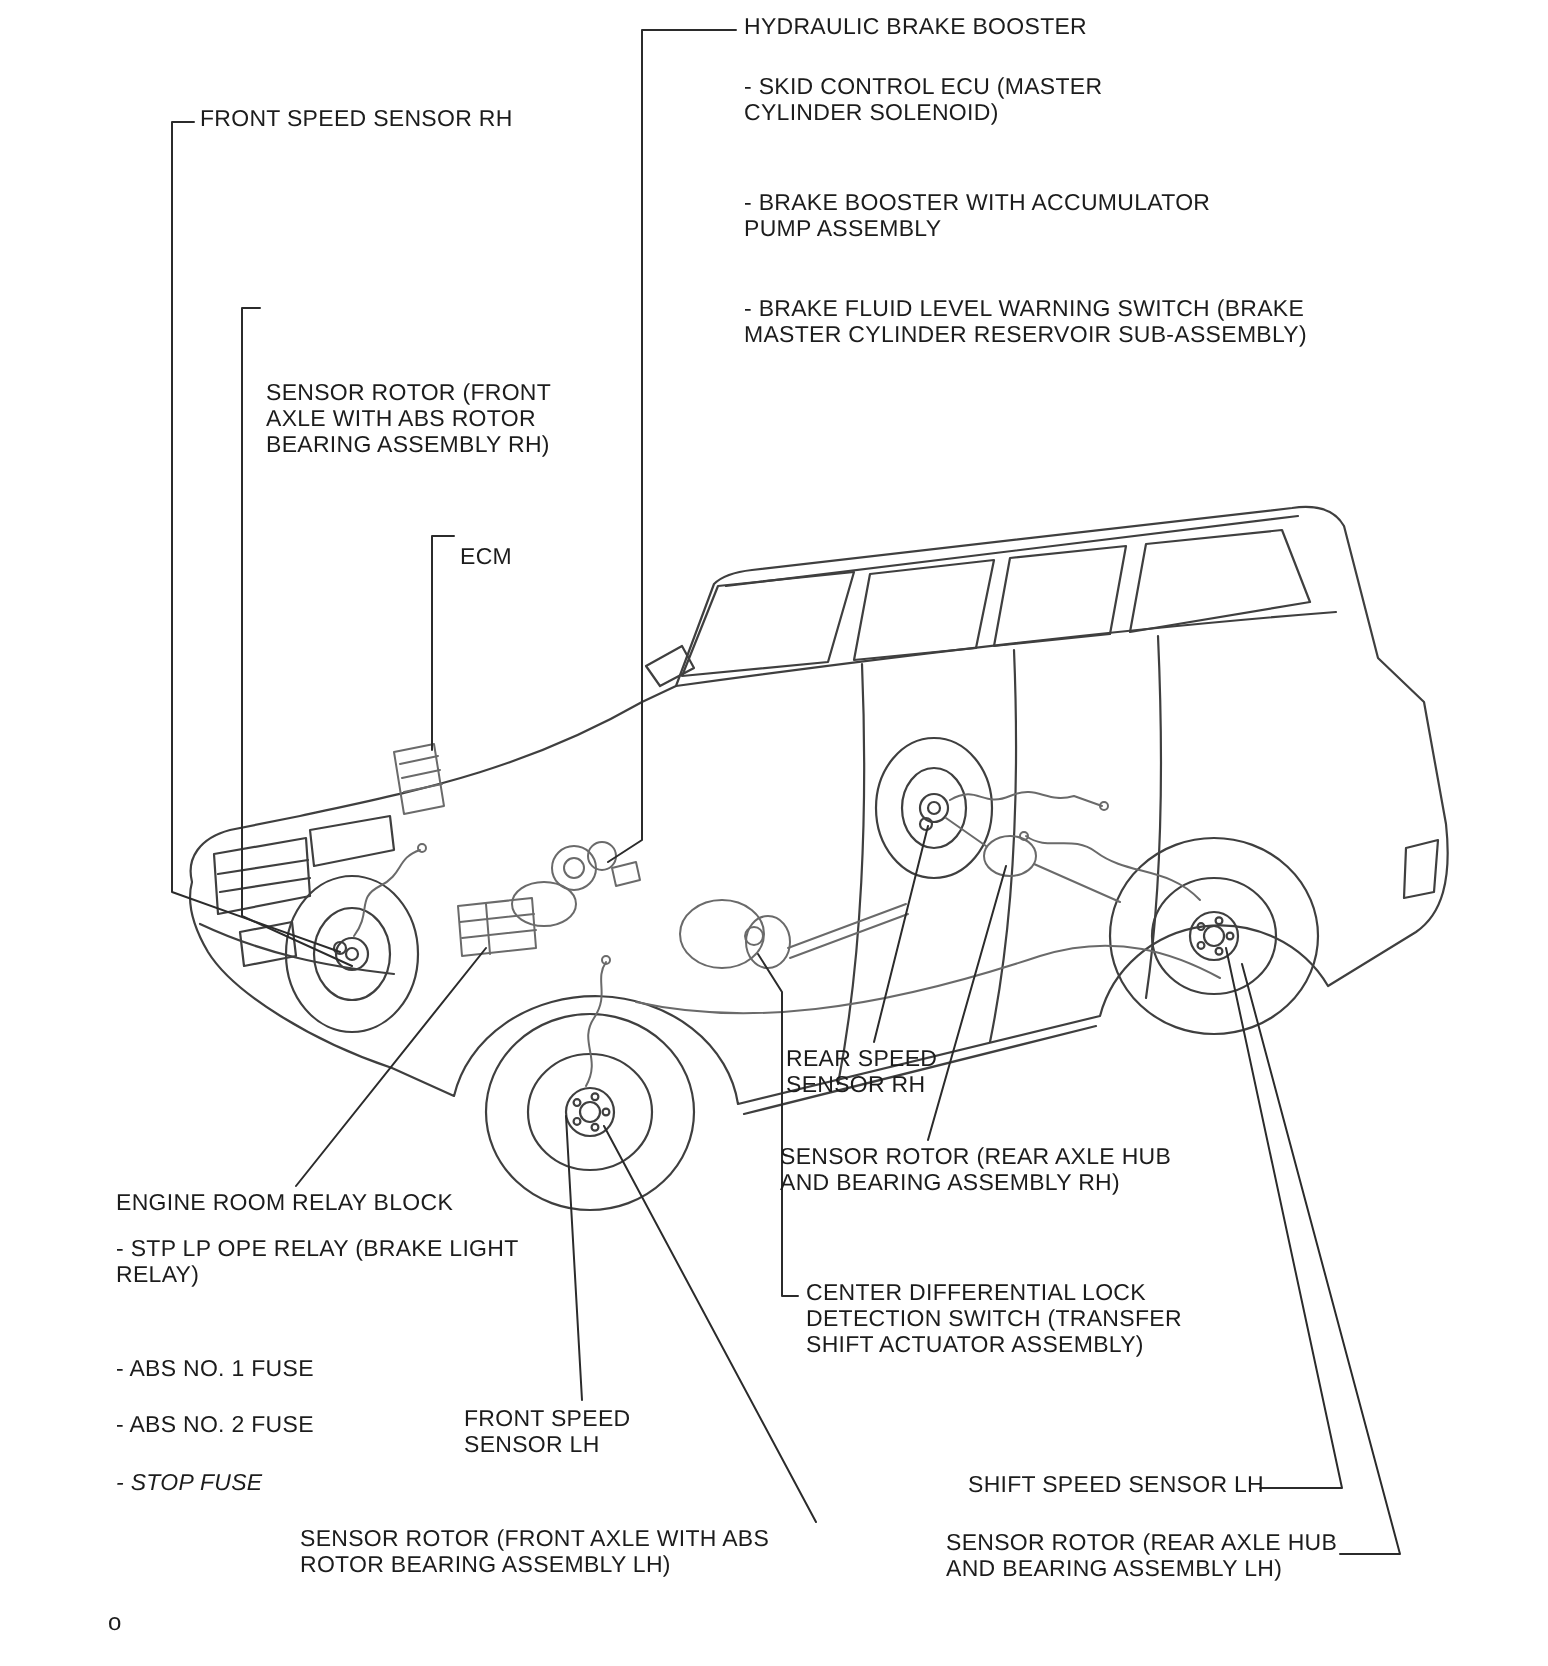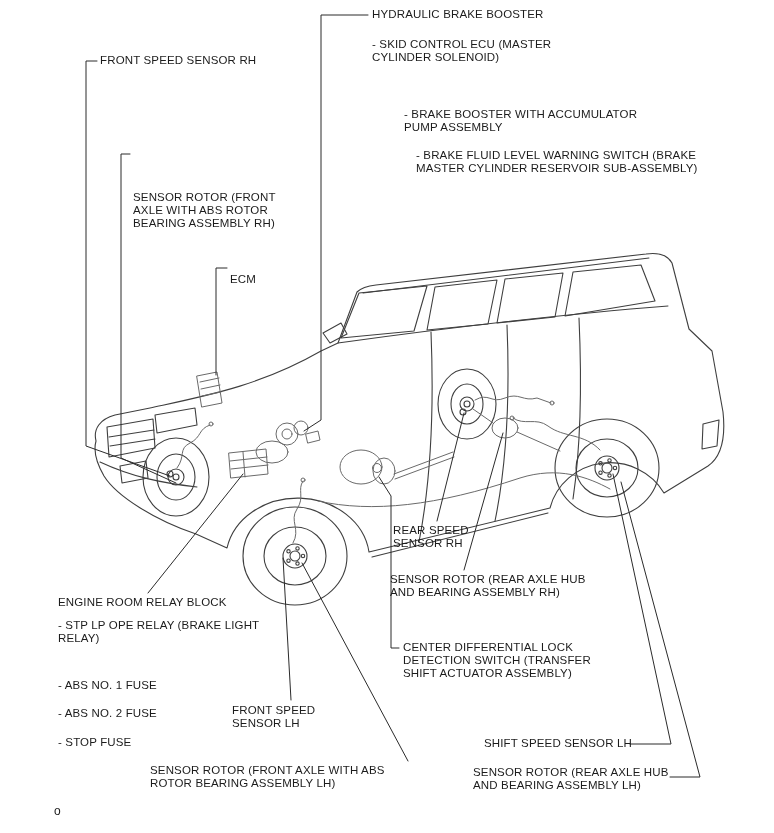--- a/index.html
+++ b/index.html
@@ -174,36 +174,36 @@
 
   <div class="label" style="left:100px; top:54px;">FRONT SPEED SENSOR RH</div>
   <div class="label" style="left:133px; top:147px;margin-top:44px;">SENSOR ROTOR (FRONT
 AXLE WITH ABS ROTOR
 BEARING ASSEMBLY RH)</div>
   <div class="label" style="left:230px; top:273px;">ECM</div>
 
   <div class="label" style="left:372px; top:8px;">HYDRAULIC BRAKE BOOSTER</div>
   <div class="label" style="left:372px; top:38px;">- SKID CONTROL ECU (MASTER
 CYLINDER SOLENOID)</div>
-  <div class="label" style="left:372px; top:108px;margin-left:32px;">- BRAKE BOOSTER WITH ACCUMULATOR
+  <div class="label" style="left:372px; top:96px;">- BRAKE BOOSTER WITH ACCUMULATOR
 PUMP ASSEMBLY</div>
-  <div class="label" style="left:372px; top:149px;margin-left:44px;">- BRAKE FLUID LEVEL WARNING SWITCH (BRAKE
+  <div class="label" style="left:372px; top:149px;">- BRAKE FLUID LEVEL WARNING SWITCH (BRAKE
 MASTER CYLINDER RESERVOIR SUB-ASSEMBLY)</div>
 
   <div class="label" style="left:393px; top:524px;">REAR SPEED
 SENSOR RH</div>
   <div class="label" style="left:390px; top:573px;">SENSOR ROTOR (REAR AXLE HUB
 AND BEARING ASSEMBLY RH)</div>
 
   <div class="label" style="left:58px; top:596px;">ENGINE ROOM RELAY BLOCK</div>
   <div class="label" style="left:58px; top:619px;">- STP LP OPE RELAY (BRAKE LIGHT
 RELAY)</div>
   <div class="label" style="left:58px; top:679px;">- ABS NO. 1 FUSE</div>
   <div class="label" style="left:58px; top:707px;">- ABS NO. 2 FUSE</div>
-  <div class="label" style="left:58px; top:736px;">- STOP FUSE</div>
+  <div class="label" style="left:58px; top:736px;font-style:italic;">- STOP FUSE</div>
 
   <div class="label" style="left:232px; top:704px;">FRONT SPEED
 SENSOR LH</div>
   <div class="label" style="left:403px; top:641px;">CENTER DIFFERENTIAL LOCK
 DETECTION SWITCH (TRANSFER
 SHIFT ACTUATOR ASSEMBLY)</div>
   <div class="label" style="left:150px; top:764px;">SENSOR ROTOR (FRONT AXLE WITH ABS
 ROTOR BEARING ASSEMBLY LH)</div>
   <div class="label" style="left:484px; top:737px;">SHIFT SPEED SENSOR LH</div>
   <div class="label" style="left:473px; top:766px;">SENSOR ROTOR (REAR AXLE HUB

